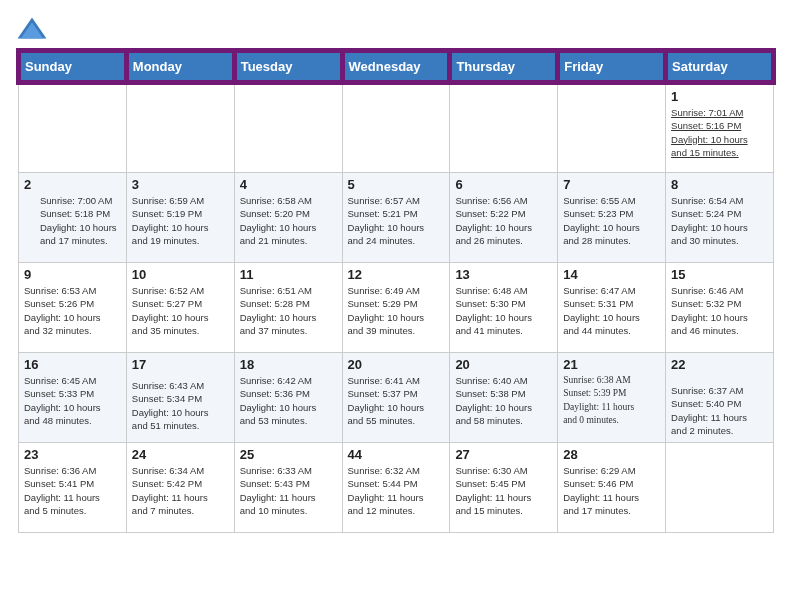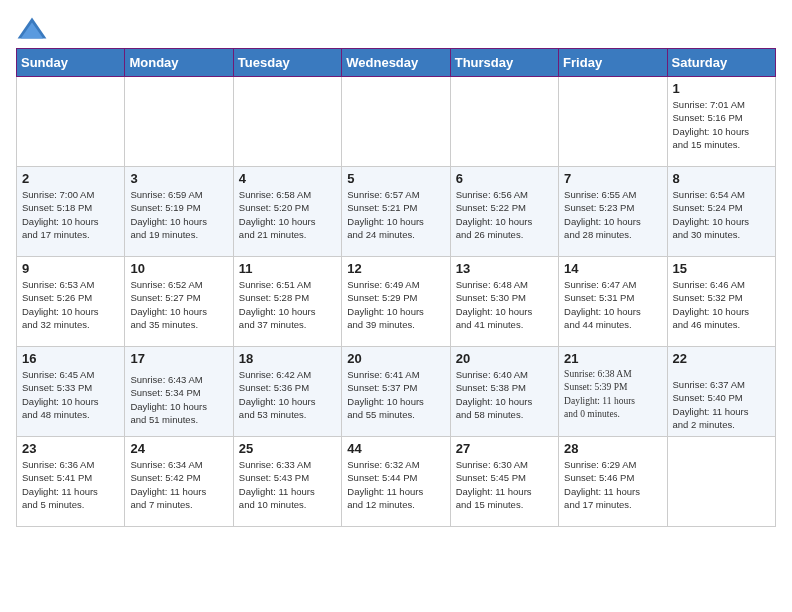--- a/index.html
+++ b/index.html
@@ -53,21 +53,21 @@
       border-collapse: collapse;
       table-layout: fixed;
     }
     thead tr th {
       background-color: #3a7abf;
       color: #fff;
       font-size: 13px;
       font-weight: bold;
       padding: 6px 4px;
       text-align: left;
-      border: 1px solid #701a75;
+      border: 5px solid #701a75;
     }
     tbody tr td {
       vertical-align: top;
       border: 1px solid #ccc;
       padding: 4px 5px;
       font-size: 10px;
       color: #333;
       height: 90px;
       width: calc(100% / 7);
     }
@@ -127,30 +127,30 @@
   <tbody id="calendar-body">
   <tr>
         <td class="empty-cell"></td>
         <td class="empty-cell"></td>
         <td class="empty-cell"></td>
         <td class="empty-cell"></td>
         <td class="empty-cell"></td>
         <td class="empty-cell"></td>
         <td>
           <span class="day-number">1</span>
-          <div class="day-info" style="white-space: pre-line;">Sunrise: 7:01 AM
+          <div class="day-info" style="white-space: pre-line; text-decoration: underline;">Sunrise: 7:01 AM
 Sunset: 5:16 PM
 Daylight: 10 hours
 and 15 minutes.</div>
         </td>
       </tr>
       <tr>
         <td>
           <span class="day-number">2</span>
-          <div class="day-info" style="white-space: pre-line;">Sunrise: 7:00 AM
+          <div class="day-info" style="white-space: pre-line; margin-left: 16px;">Sunrise: 7:00 AM
 Sunset: 5:18 PM
 Daylight: 10 hours
 and 17 minutes.</div>
         </td>
         <td>
           <span class="day-number">3</span>
           <div class="day-info" style="white-space: pre-line;">Sunrise: 6:59 AM
 Sunset: 5:19 PM
 Daylight: 10 hours
 and 19 minutes.</div>

